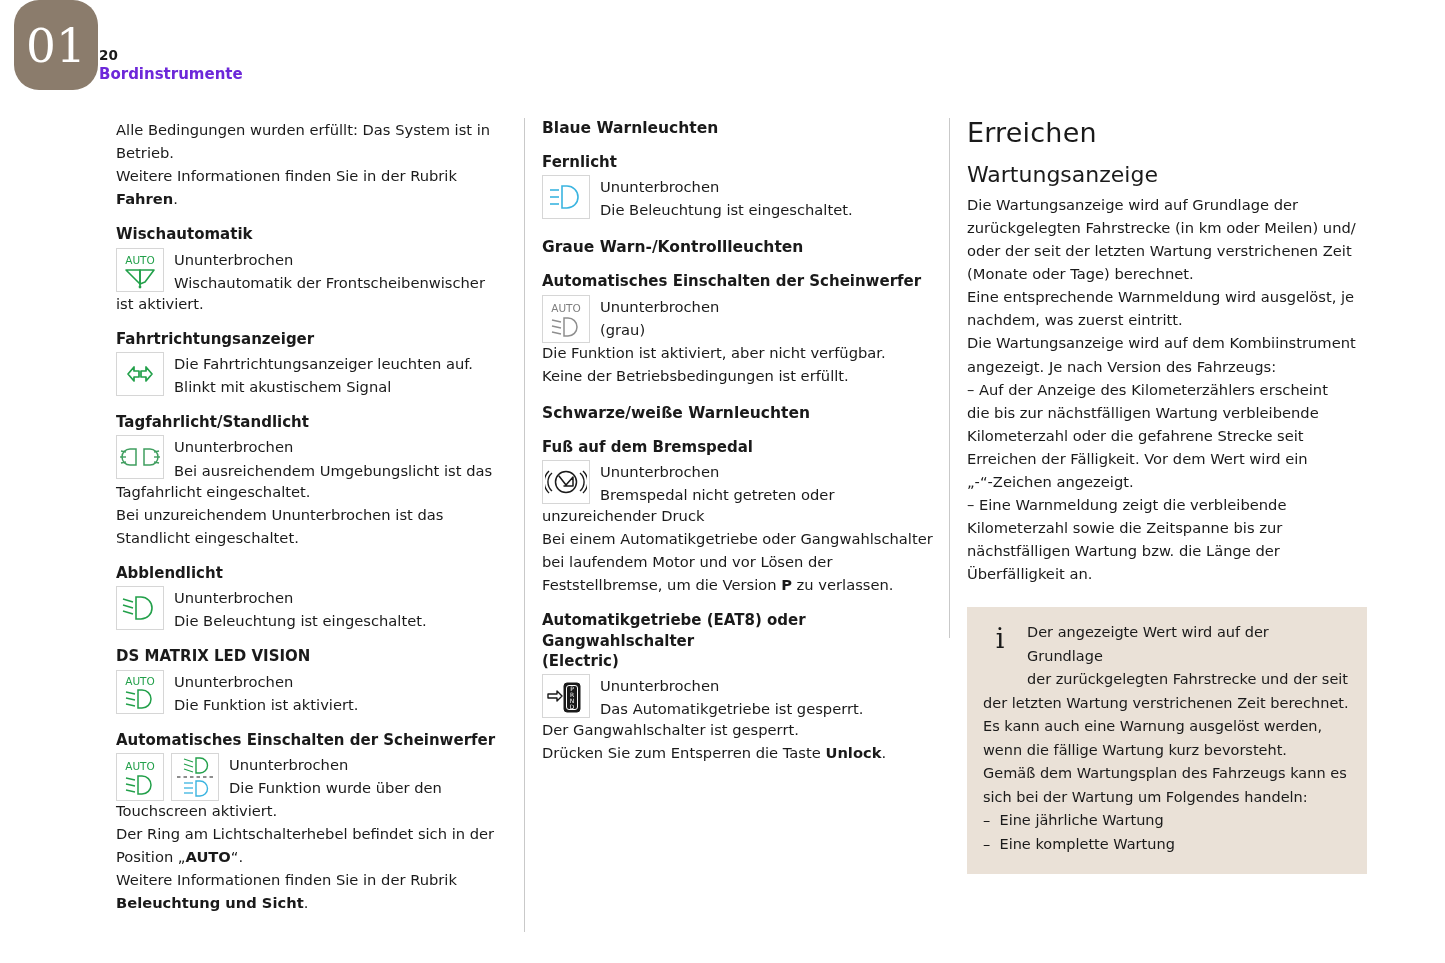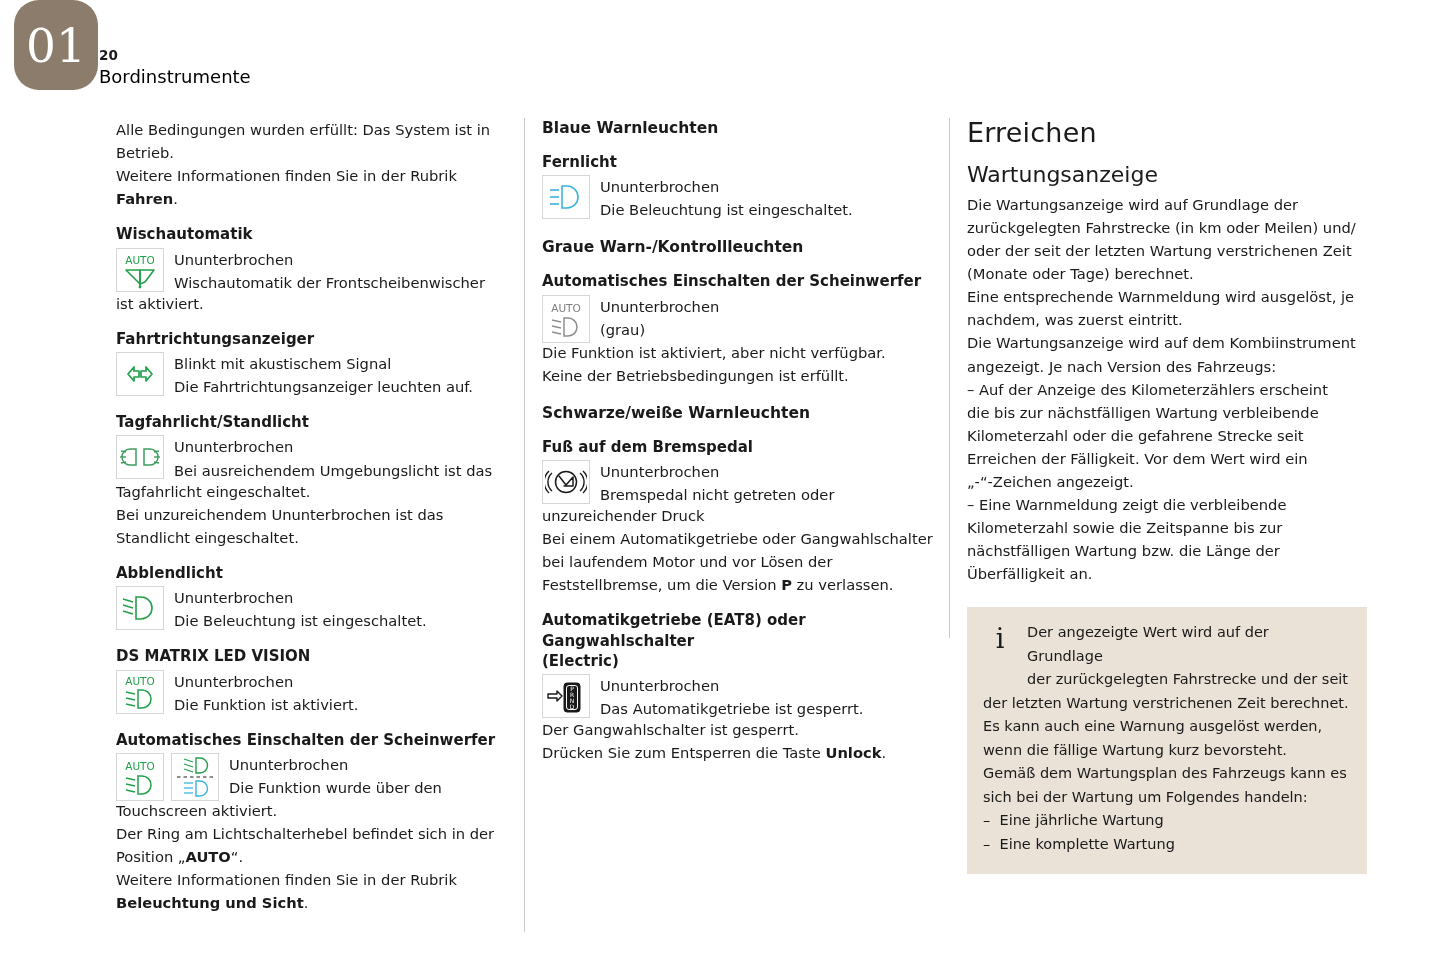--- a/index.html
+++ b/index.html
@@ -45,23 +45,23 @@
     top: 47px;
     line-height: 1.32;
   }
   .header-page-num {
     font-size: 13.5px;
     font-weight: bold;
     color: #1a1a1a;
     letter-spacing: .2px;
   }
   .header-chapter-name {
-    font-size: 18px;
-    font-weight: 400;
-    color: #000000;
+    font-size: 15px;
+    font-weight: 700;
+    color: #6d28d9;
   }
 
   
   .columns {
     position: absolute;
     top: 118px;
     left: 8px;
     width: 1445px;
     height: 830px;
   }
@@ -222,22 +222,22 @@
     <div class="icon-row">
       <div class="icon-stack">
         <div class="tile">
           <svg width="42" height="26" viewBox="0 0 42 26">
             <path d="M9 13 L15 6 L15 10 L20 10 L20 16 L15 16 L15 20 Z" fill="none" stroke="#22a04a" stroke-width="1.7" stroke-linejoin="round"></path>
             <path d="M33 13 L27 6 L27 10 L22 10 L22 16 L27 16 L27 20 Z" fill="none" stroke="#22a04a" stroke-width="1.7" stroke-linejoin="round"></path>
           </svg>
         </div>
       </div>
       <div class="rowtext">
+        <div>Die Fahrtrichtungsanzeiger leuchten auf.</div>
         <div>Blinkt mit akustischem Signal</div>
-        <div>Die Fahrtrichtungsanzeiger leuchten auf.</div>
       </div>
     </div>
 
     <h4 class="bold-head">Tagfahrlicht/Standlicht</h4>
     <div class="icon-row">
       <div class="icon-stack">
         <div class="tile">
           <svg width="44" height="28" viewBox="0 0 44 28">
             <path d="M18 6 L12 6 A8 8 0 0 0 12 22 L18 22 Z" fill="none" stroke="#3f9e5f" stroke-width="1.5"></path>
             <path d="M26 6 L32 6 A8 8 0 0 1 32 22 L26 22 Z" fill="none" stroke="#3f9e5f" stroke-width="1.5"></path>

